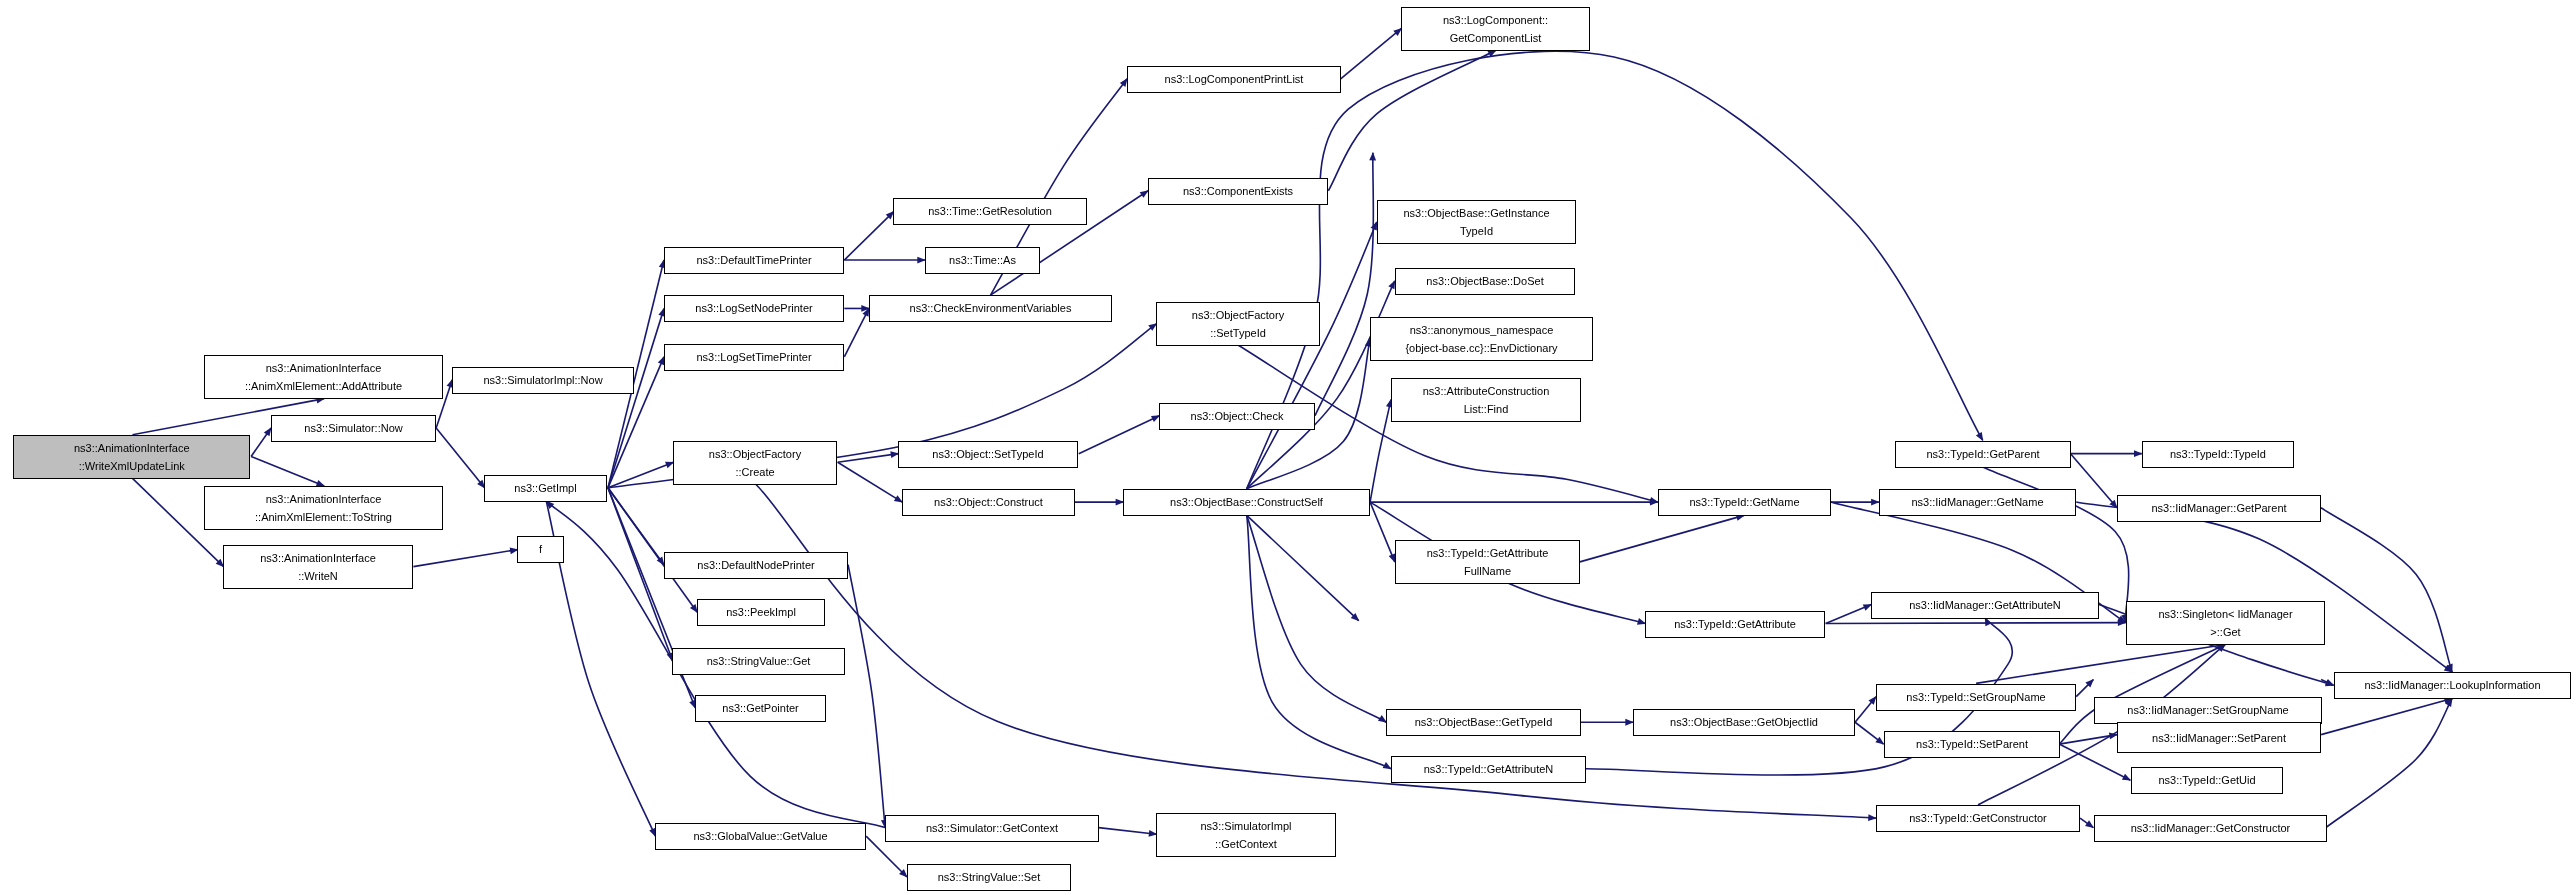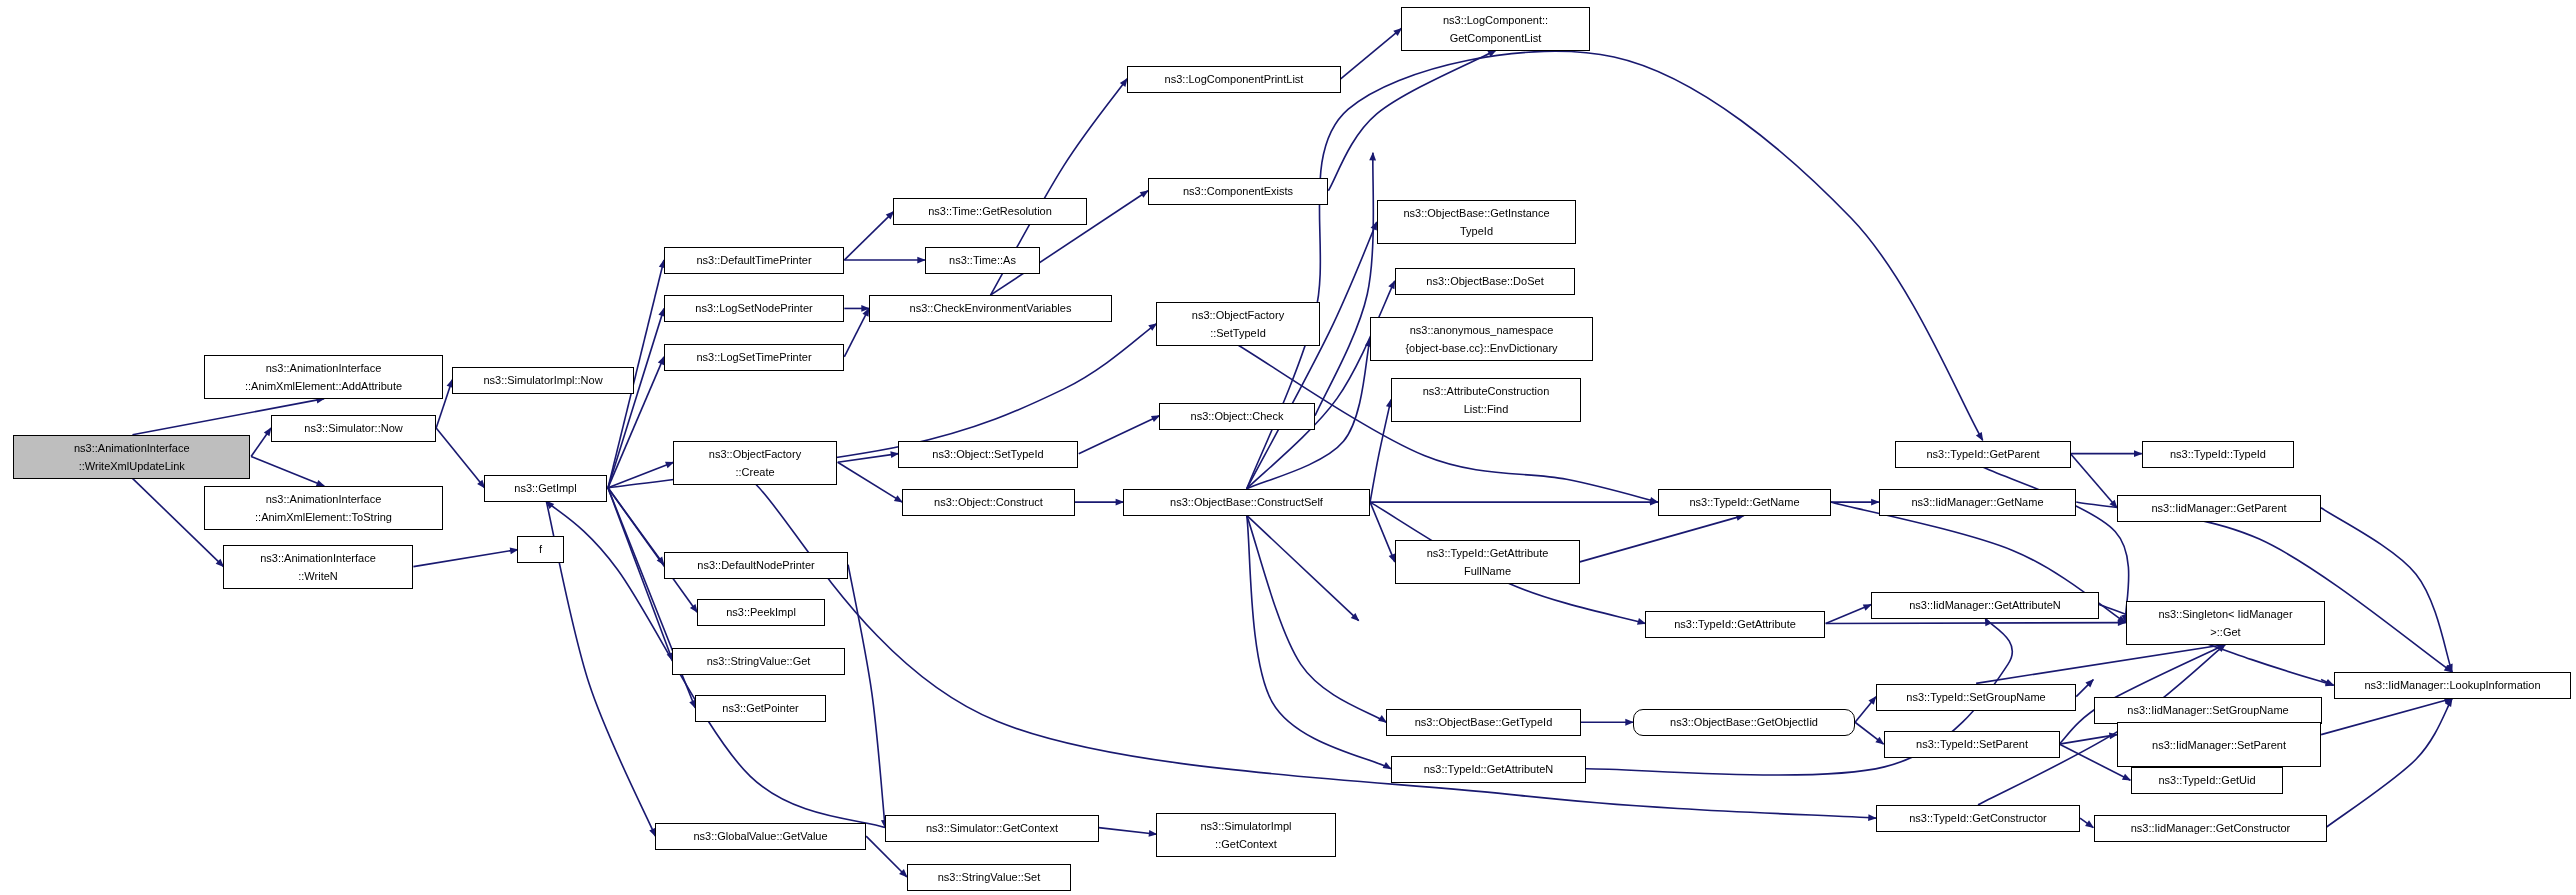--- a/index.html
+++ b/index.html
@@ -235,21 +235,21 @@
     </div>
     <div class="node" style="left: 1391px; top: 756px; width: 195px; height: 26.6px; background: rgb(255, 255, 255); border-color: rgb(0, 0, 0);">
       <div>ns3::TypeId::GetAttributeN</div>
     </div>
     <div class="node" style="left: 1658px; top: 489px; width: 173px; height: 26.6px; background: rgb(255, 255, 255); border-color: rgb(0, 0, 0);">
       <div>ns3::TypeId::GetName</div>
     </div>
     <div class="node" style="left: 1645px; top: 611px; width: 180px; height: 26.6px; background: rgb(255, 255, 255); border-color: rgb(0, 0, 0);">
       <div>ns3::TypeId::GetAttribute</div>
     </div>
-    <div class="node" style="left: 1633px; top: 709px; width: 222px; height: 26.6px; background: rgb(255, 255, 255); border-color: rgb(0, 0, 0); border-radius: 10px;">
+    <div class="node" style="left: 1633px; top: 709px; width: 222px; height: 26.6px; background: rgb(255, 255, 255); border-color: rgb(0, 0, 0);">
       <div>ns3::ObjectBase::GetObjectIid</div>
     </div>
     <div class="node" style="left: 1895px; top: 441px; width: 176px; height: 26.6px; background: rgb(255, 255, 255); border-color: rgb(0, 0, 0);">
       <div>ns3::TypeId::GetParent</div>
     </div>
     <div class="node" style="left: 1879px; top: 489px; width: 197px; height: 26.6px; background: rgb(255, 255, 255); border-color: rgb(0, 0, 0);">
       <div>ns3::IidManager::GetName</div>
     </div>
     <div class="node" style="left: 1871px; top: 592px; width: 228px; height: 26.6px; background: rgb(255, 255, 255); border-color: rgb(0, 0, 0);">
       <div>ns3::IidManager::GetAttributeN</div>
@@ -269,21 +269,21 @@
     <div class="node" style="left: 2117px; top: 495px; width: 204px; height: 26.6px; background: rgb(255, 255, 255); border-color: rgb(0, 0, 0);">
       <div>ns3::IidManager::GetParent</div>
     </div>
     <div class="node" style="left: 2126px; top: 601px; width: 199px; height: 44px; background: rgb(255, 255, 255); border-color: rgb(0, 0, 0);">
       <div>ns3::Singleton&lt; IidManager</div>
       <div>&gt;::Get</div>
     </div>
     <div class="node" style="left: 2094px; top: 667px; width: 228px; height: 26.6px; background: rgb(255, 255, 255); border-color: rgb(0, 0, 0); margin-top: 30px;">
       <div>ns3::IidManager::SetGroupName</div>
     </div>
-    <div class="node" style="left: 2117px; top: 722px; width: 204px; height: 45px; background: rgb(255, 255, 255); border-color: rgb(0, 0, 0); text-align: center;">
+    <div class="node" style="left: 2117px; top: 722px; width: 204px; height: 31px; background: rgb(255, 255, 255); border-color: rgb(0, 0, 0); text-align: center;">
       <div>ns3::IidManager::SetParent</div>
     </div>
     <div class="node" style="left: 2131px; top: 767px; width: 152px; height: 26.6px; background: rgb(255, 255, 255); border-color: rgb(0, 0, 0);">
       <div>ns3::TypeId::GetUid</div>
     </div>
     <div class="node" style="left: 2094px; top: 815px; width: 233px; height: 26.6px; background: rgb(255, 255, 255); border-color: rgb(0, 0, 0);">
       <div>ns3::IidManager::GetConstructor</div>
     </div>
     <div class="node" style="left: 2334px; top: 672px; width: 237px; height: 26.6px; background: rgb(255, 255, 255); border-color: rgb(0, 0, 0);">
       <div>ns3::IidManager::LookupInformation</div>

